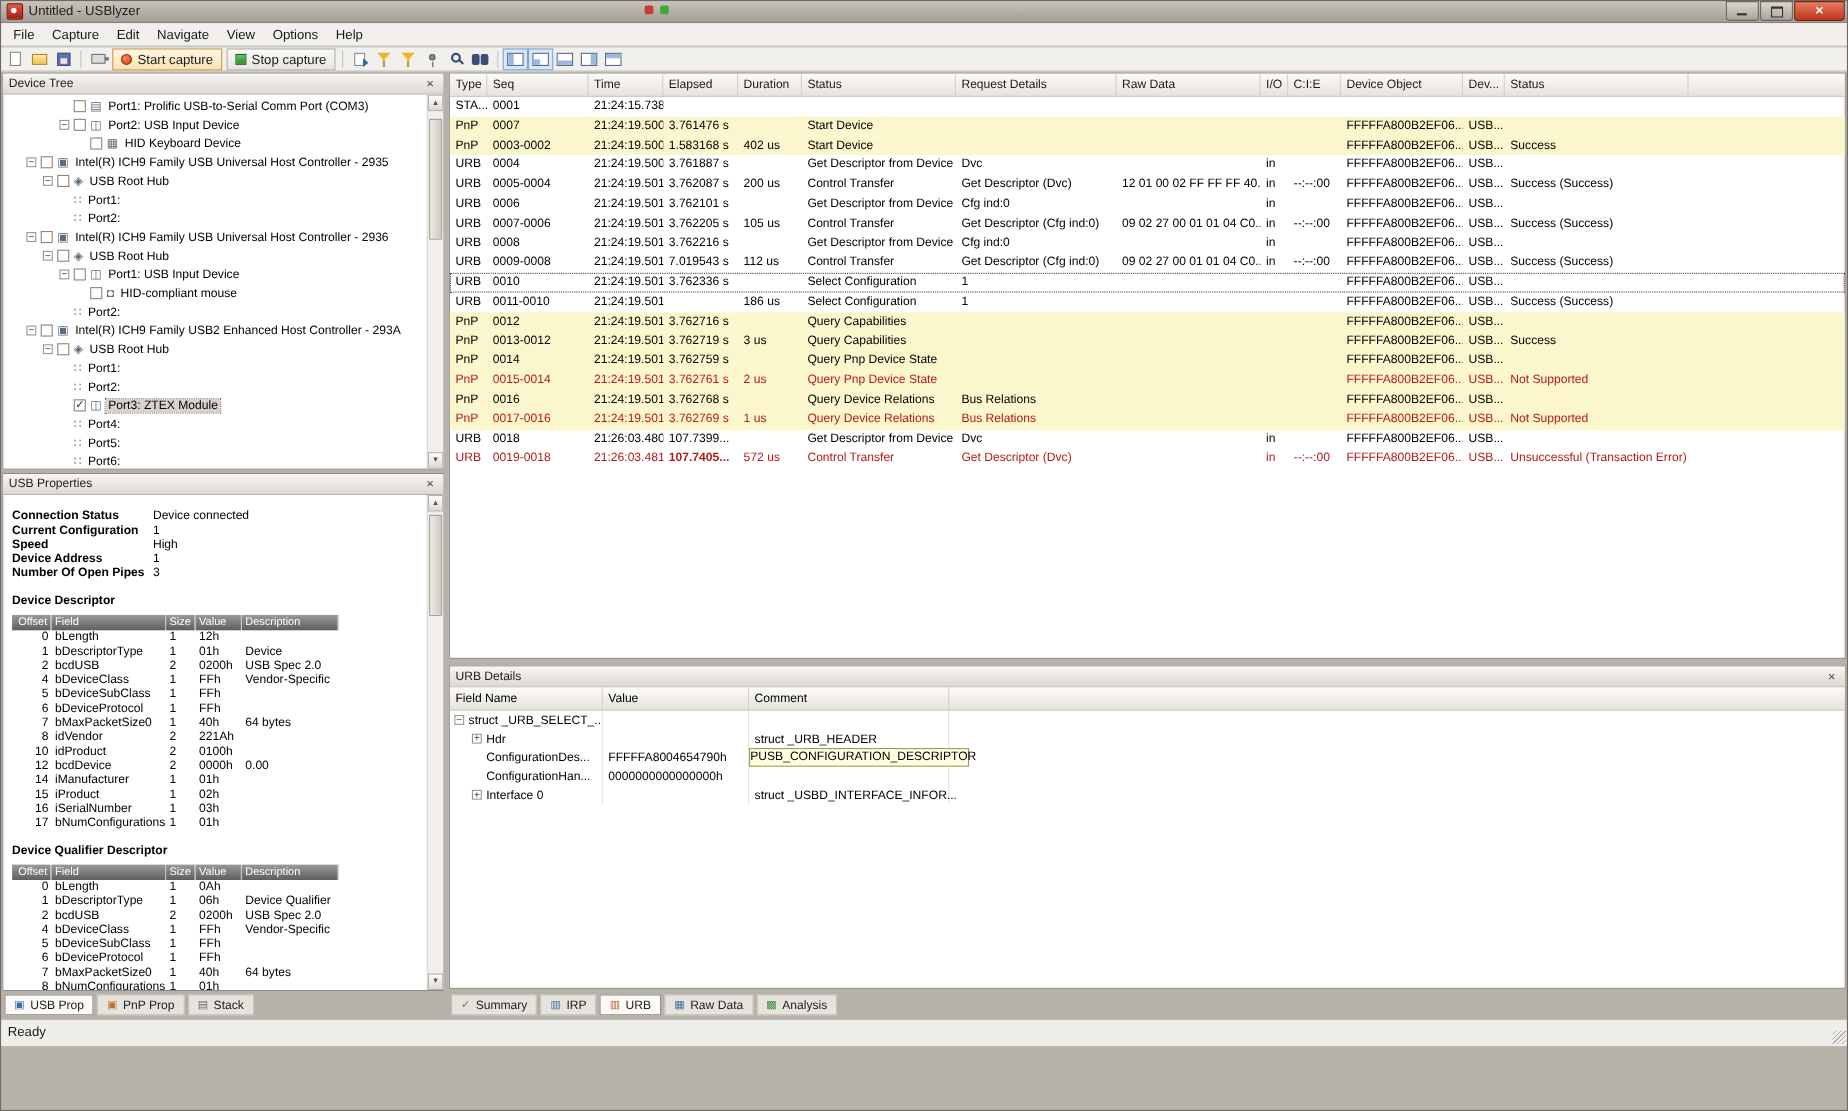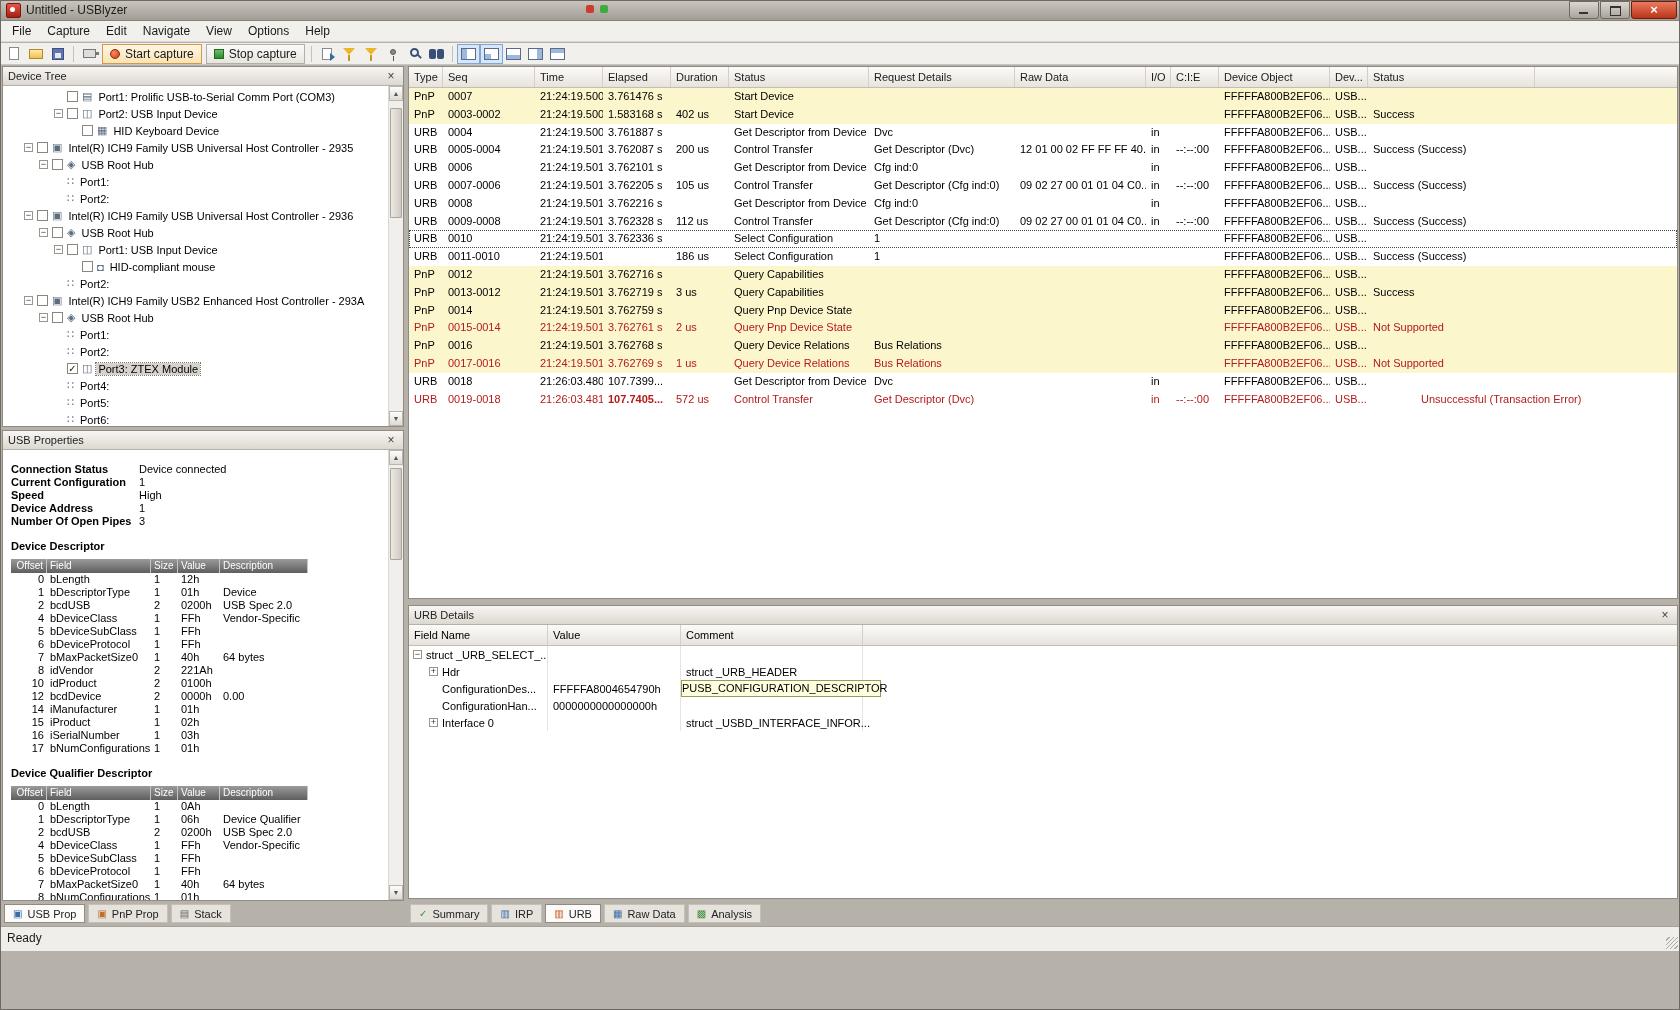--- a/index.html
+++ b/index.html
@@ -551,20 +551,35 @@
       <div class="cap-hcell" style="width: 146px;">Request Details</div>
       <div class="cap-hcell" style="width: 131px;">Raw Data</div>
       <div class="cap-hcell" style="width: 25px;">I/O</div>
       <div class="cap-hcell" style="width: 48px;">C:I:E</div>
       <div class="cap-hcell" style="width: 111px;">Device Object</div>
       <div class="cap-hcell" style="width: 38px;">Dev...</div>
       <div class="cap-hcell" style="width: 167px;">Status</div>
       <div class="cap-hcell filler"></div>
     </div>
   <div>
+      <div class="cap-row normal">
+        <div class="cap-cell" style="width: 34px;">STA...</div>
+        <div class="cap-cell" style="width: 92px;">0001</div>
+        <div class="cap-cell" style="width: 68px;">21:24:15.738</div>
+        <div class="cap-cell" style="width: 68px;"></div>
+        <div class="cap-cell" style="width: 58px;"></div>
+        <div class="cap-cell" style="width: 140px;"></div>
+        <div class="cap-cell" style="width: 146px;"></div>
+        <div class="cap-cell" style="width: 131px;"></div>
+        <div class="cap-cell" style="width: 25px;"></div>
+        <div class="cap-cell" style="width: 48px;"></div>
+        <div class="cap-cell" style="width: 111px;"></div>
+        <div class="cap-cell" style="width: 38px;"></div>
+        <div class="cap-cell" style="width: 167px;"></div>
+      </div>
       <div class="cap-row pnp">
         <div class="cap-cell" style="width: 34px;">PnP</div>
         <div class="cap-cell" style="width: 92px;">0007</div>
         <div class="cap-cell" style="width: 68px;">21:24:19.500</div>
         <div class="cap-cell" style="width: 68px;">3.761476 s</div>
         <div class="cap-cell" style="width: 58px;"></div>
         <div class="cap-cell" style="width: 140px;">Start Device</div>
         <div class="cap-cell" style="width: 146px;"></div>
         <div class="cap-cell" style="width: 131px;"></div>
         <div class="cap-cell" style="width: 25px;"></div>
@@ -660,21 +675,21 @@
         <div class="cap-cell" style="width: 25px;">in</div>
         <div class="cap-cell" style="width: 48px;"></div>
         <div class="cap-cell" style="width: 111px;">FFFFFA800B2EF06...</div>
         <div class="cap-cell" style="width: 38px;">USB...</div>
         <div class="cap-cell" style="width: 167px;"></div>
       </div>
       <div class="cap-row normal">
         <div class="cap-cell" style="width: 34px;">URB</div>
         <div class="cap-cell" style="width: 92px;">0009-0008</div>
         <div class="cap-cell" style="width: 68px;">21:24:19.501</div>
-        <div class="cap-cell" style="width: 68px;">3.762328 s</div>
+        <div class="cap-cell" style="width: 68px;">7.019543 s</div>
         <div class="cap-cell" style="width: 58px;">112 us</div>
         <div class="cap-cell" style="width: 140px;">Control Transfer</div>
         <div class="cap-cell" style="width: 146px;">Get Descriptor (Cfg ind:0)</div>
         <div class="cap-cell" style="width: 131px;">09 02 27 00 01 01 04 C0...</div>
         <div class="cap-cell" style="width: 25px;">in</div>
         <div class="cap-cell" style="width: 48px;">--:--:00</div>
         <div class="cap-cell" style="width: 111px;">FFFFFA800B2EF06...</div>
         <div class="cap-cell" style="width: 38px;">USB...</div>
         <div class="cap-cell" style="width: 167px;">Success (Success)</div>
       </div>
@@ -819,21 +834,21 @@
         <div class="cap-cell" style="width: 68px;">21:26:03.481</div>
         <div class="cap-cell" style="width: 68px; font-weight: bold;">107.7405...</div>
         <div class="cap-cell" style="width: 58px;">572 us</div>
         <div class="cap-cell" style="width: 140px;">Control Transfer</div>
         <div class="cap-cell" style="width: 146px;">Get Descriptor (Dvc)</div>
         <div class="cap-cell" style="width: 131px;"></div>
         <div class="cap-cell" style="width: 25px;">in</div>
         <div class="cap-cell" style="width: 48px;">--:--:00</div>
         <div class="cap-cell" style="width: 111px;">FFFFFA800B2EF06...</div>
         <div class="cap-cell" style="width: 38px;">USB...</div>
-        <div class="cap-cell" style="width: 167px; margin-left: 48px;">Unsuccessful (Transaction Error)</div>
+        <div class="cap-cell" style="width: 167px;">Unsuccessful (Transaction Error)</div>
       </div>
     </div>
 </div>
 
 <div class="panel urb-panel">
   <div class="panel-header">
     <span>URB Details</span>
     <span class="close-x"></span>
   </div>
   <div class="urb-colheader">

